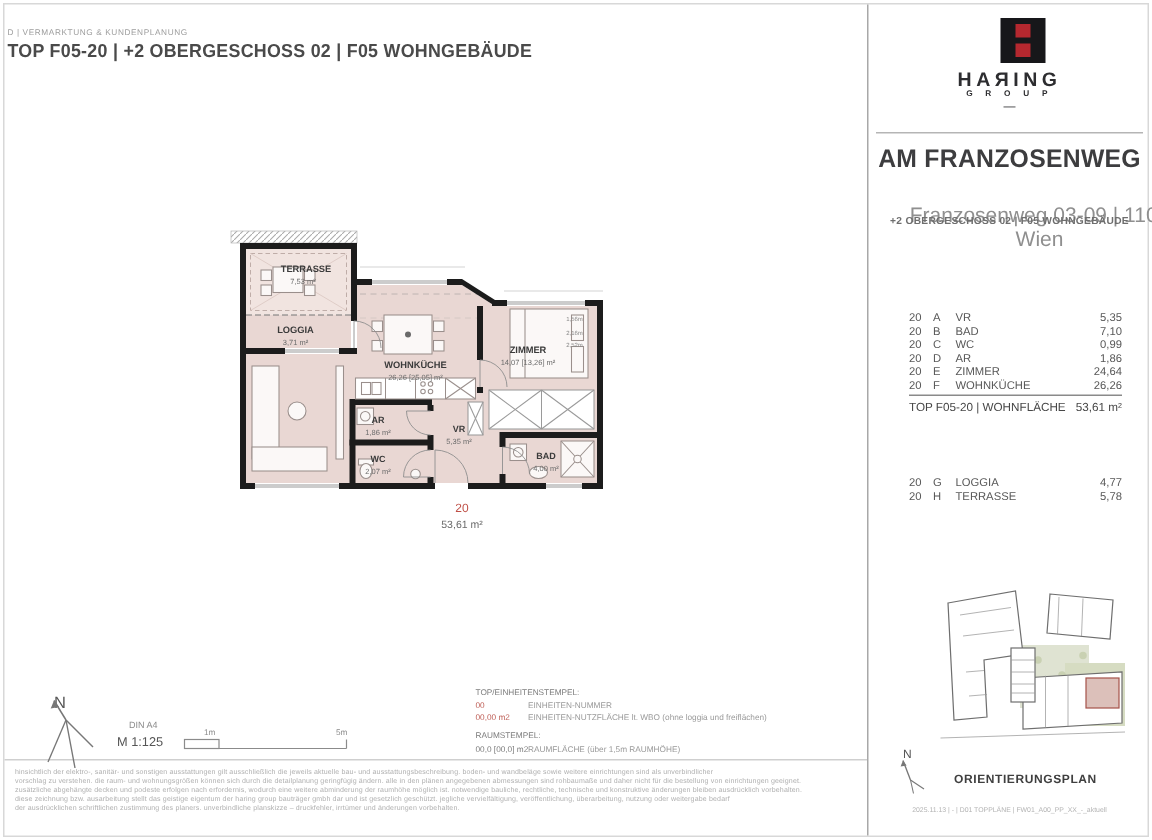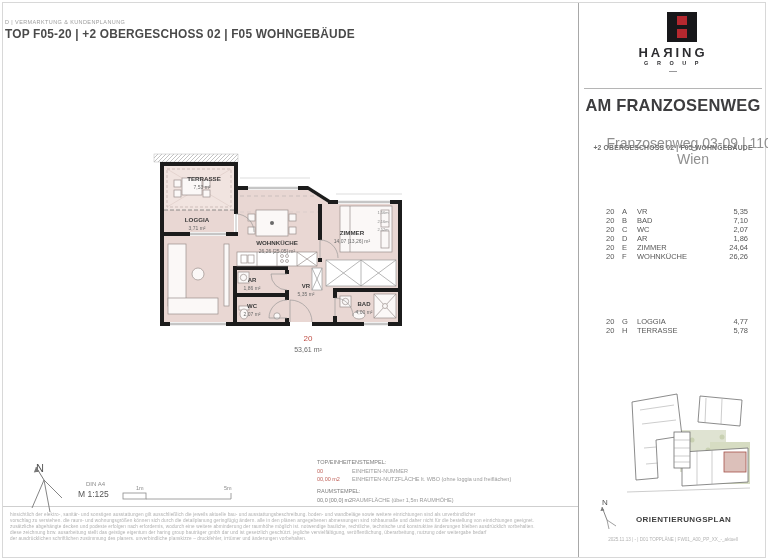--- a/index.html
+++ b/index.html
@@ -272,39 +272,43 @@
     <div class="trow">
       <span class="tc-unit">20</span>
       <span class="tc-code">B</span>
       <span class="tc-name">BAD</span>
       <span class="tc-val">7,10</span>
     </div>
     <div class="trow">
       <span class="tc-unit">20</span>
       <span class="tc-code">C</span>
       <span class="tc-name">WC</span>
-      <span class="tc-val">2,07</span>
+      <span class="tc-val">0,99</span>
     </div>
     <div class="trow">
       <span class="tc-unit">20</span>
       <span class="tc-code">D</span>
       <span class="tc-name">AR</span>
       <span class="tc-val">1,86</span>
     </div>
     <div class="trow">
       <span class="tc-unit">20</span>
       <span class="tc-code">E</span>
       <span class="tc-name">ZIMMER</span>
       <span class="tc-val">24,64</span>
     </div>
     <div class="trow">
       <span class="tc-unit">20</span>
       <span class="tc-code">F</span>
       <span class="tc-name">WOHNKÜCHE</span>
       <span class="tc-val">26,26</span>
+    </div>
+    <div class="ttotal">
+      <span class="tc-name">TOP F05-20 | WOHNFLÄCHE</span>
+      <span class="tc-val">53,61 m²</span>
     </div>
   </div>
 
   <div class="abs tbl" id="tbl2">
     <div class="trow">
       <span class="tc-unit">20</span>
       <span class="tc-code">G</span>
       <span class="tc-name">LOGGIA</span>
       <span class="tc-val">4,77</span>
     </div>

